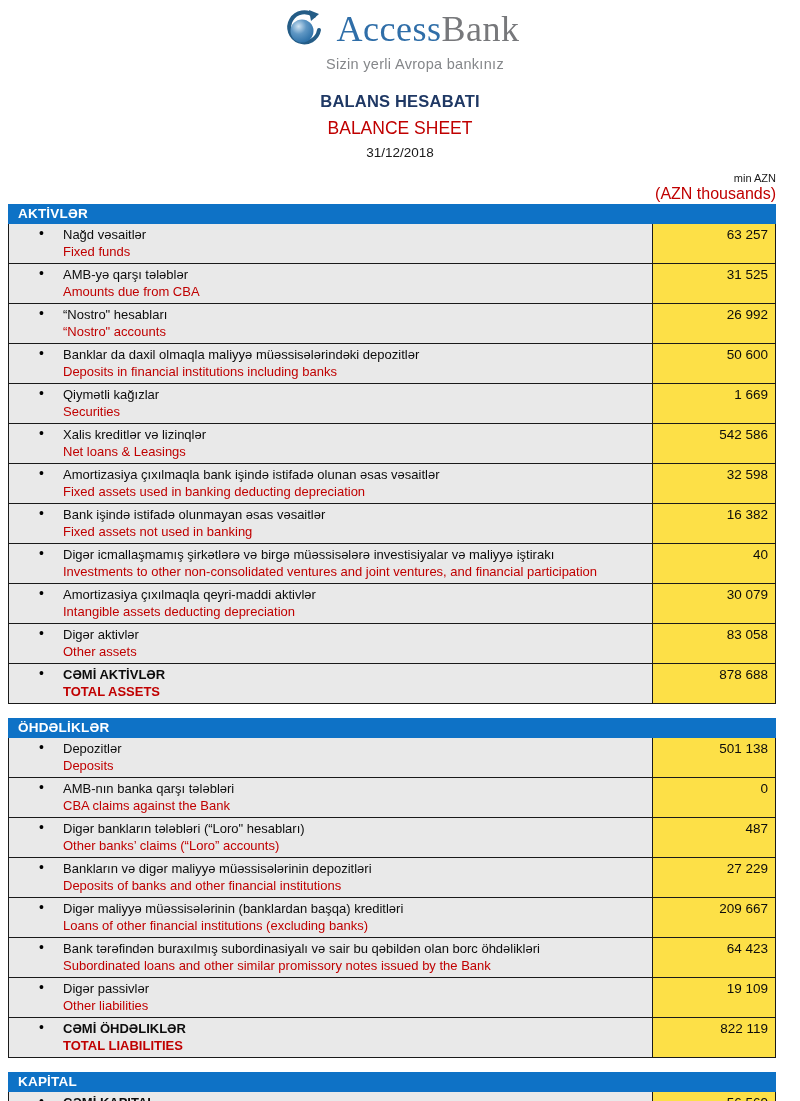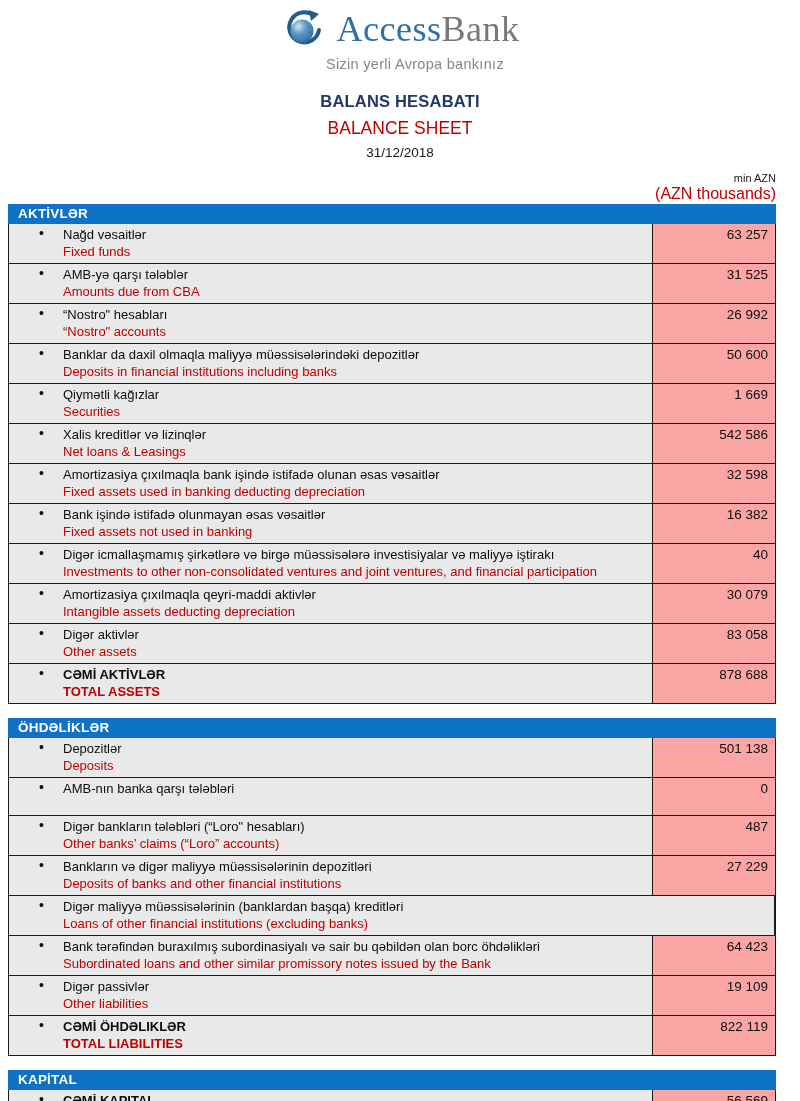--- a/index.html
+++ b/index.html
@@ -42,21 +42,21 @@
     border-right: 1px solid #1a1a1a;
     padding: 2px 8px 3px 54px;
   }
   .bullet {
     position: absolute; left: 30px; top: 1px;
     font-size: 14px; color: #000; line-height: 17px;
   }
   .label-az { font-size: 13px; color: #0c0c0c; line-height: 17px; }
   .label-en { font-size: 13px; color: var(--english-red, #C00000); line-height: 17px; }
   .value-cell {
-    width: 122px; background: #fca5a5;
+    width: 122px; background: #fde047;
     text-align: right; padding: 2px 7px 0 4px;
     font-size: 13.5px; color: #0c0c0c; line-height: 17px; white-space: nowrap;
   }
   .total-row .label-az { font-weight: 700; }
   .total-row .label-en { font-weight: 700; }
 </style>
 </head>
 <body>
 
 <div class="page">
@@ -213,20 +213,21 @@
       <div class="label-az">Depozitlər</div>
       <div class="label-en">Deposits</div>
     </div>
     <div class="value-cell">501 138</div>
   </div>
 
   <div class="bs-row">
     <div class="label-cell">
       <span class="bullet">•</span>
       <div class="label-az">AMB-nın banka qarşı tələbləri</div>
+      <div class="label-en">CBA claims against the Bank</div>
     </div>
     <div class="value-cell">0</div>
   </div>
 
   <div class="bs-row">
     <div class="label-cell">
       <span class="bullet">•</span>
       <div class="label-az">Digər bankların tələbləri (“Loro" hesabları)</div>
       <div class="label-en">Other banks’ claims (“Loro” accounts)</div>
     </div>
@@ -241,20 +242,21 @@
     </div>
     <div class="value-cell">27 229</div>
   </div>
 
   <div class="bs-row">
     <div class="label-cell">
       <span class="bullet">•</span>
       <div class="label-az">Digər maliyyə müəssisələrinin (banklardan başqa) kreditləri</div>
       <div class="label-en">Loans of other financial institutions (excluding banks)</div>
     </div>
+    <div class="value-cell">209 667</div>
   </div>
 
   <div class="bs-row">
     <div class="label-cell">
       <span class="bullet">•</span>
       <div class="label-az">Bank tərəfindən buraxılmış subordinasiyalı və sair bu qəbildən olan borc öhdəlikləri</div>
       <div class="label-en">Subordinated loans and other similar promissory notes issued by the Bank</div>
     </div>
     <div class="value-cell">64 423</div>
   </div>

